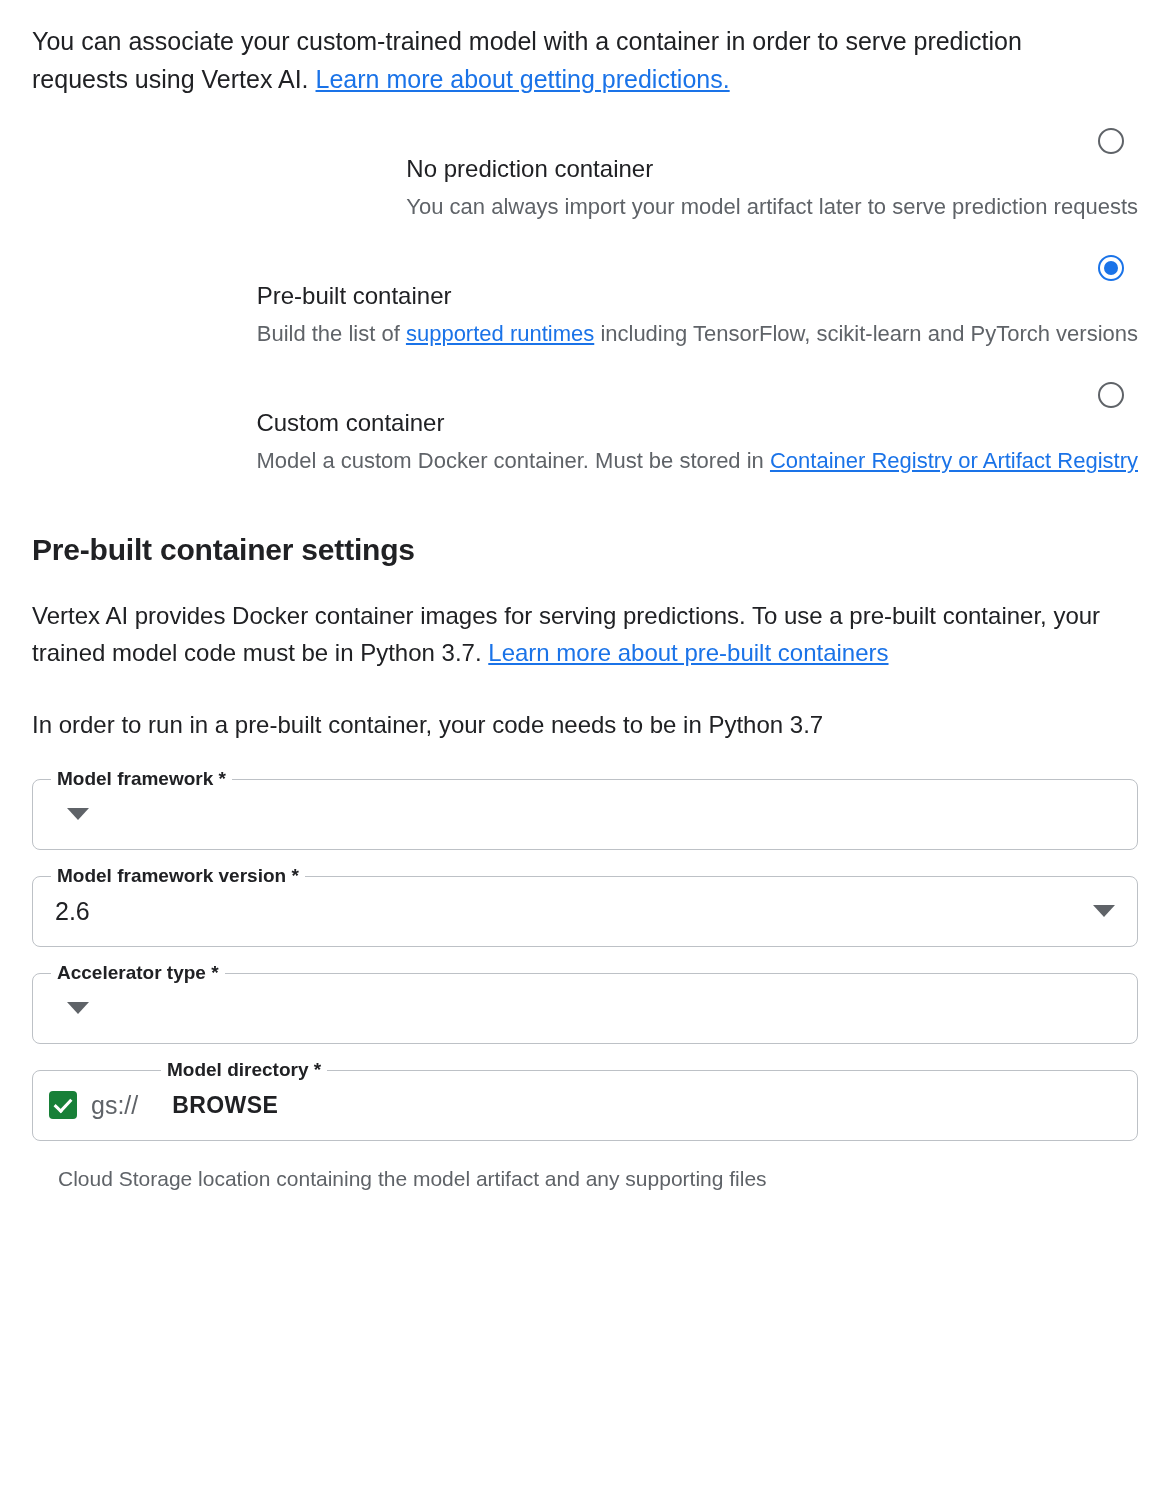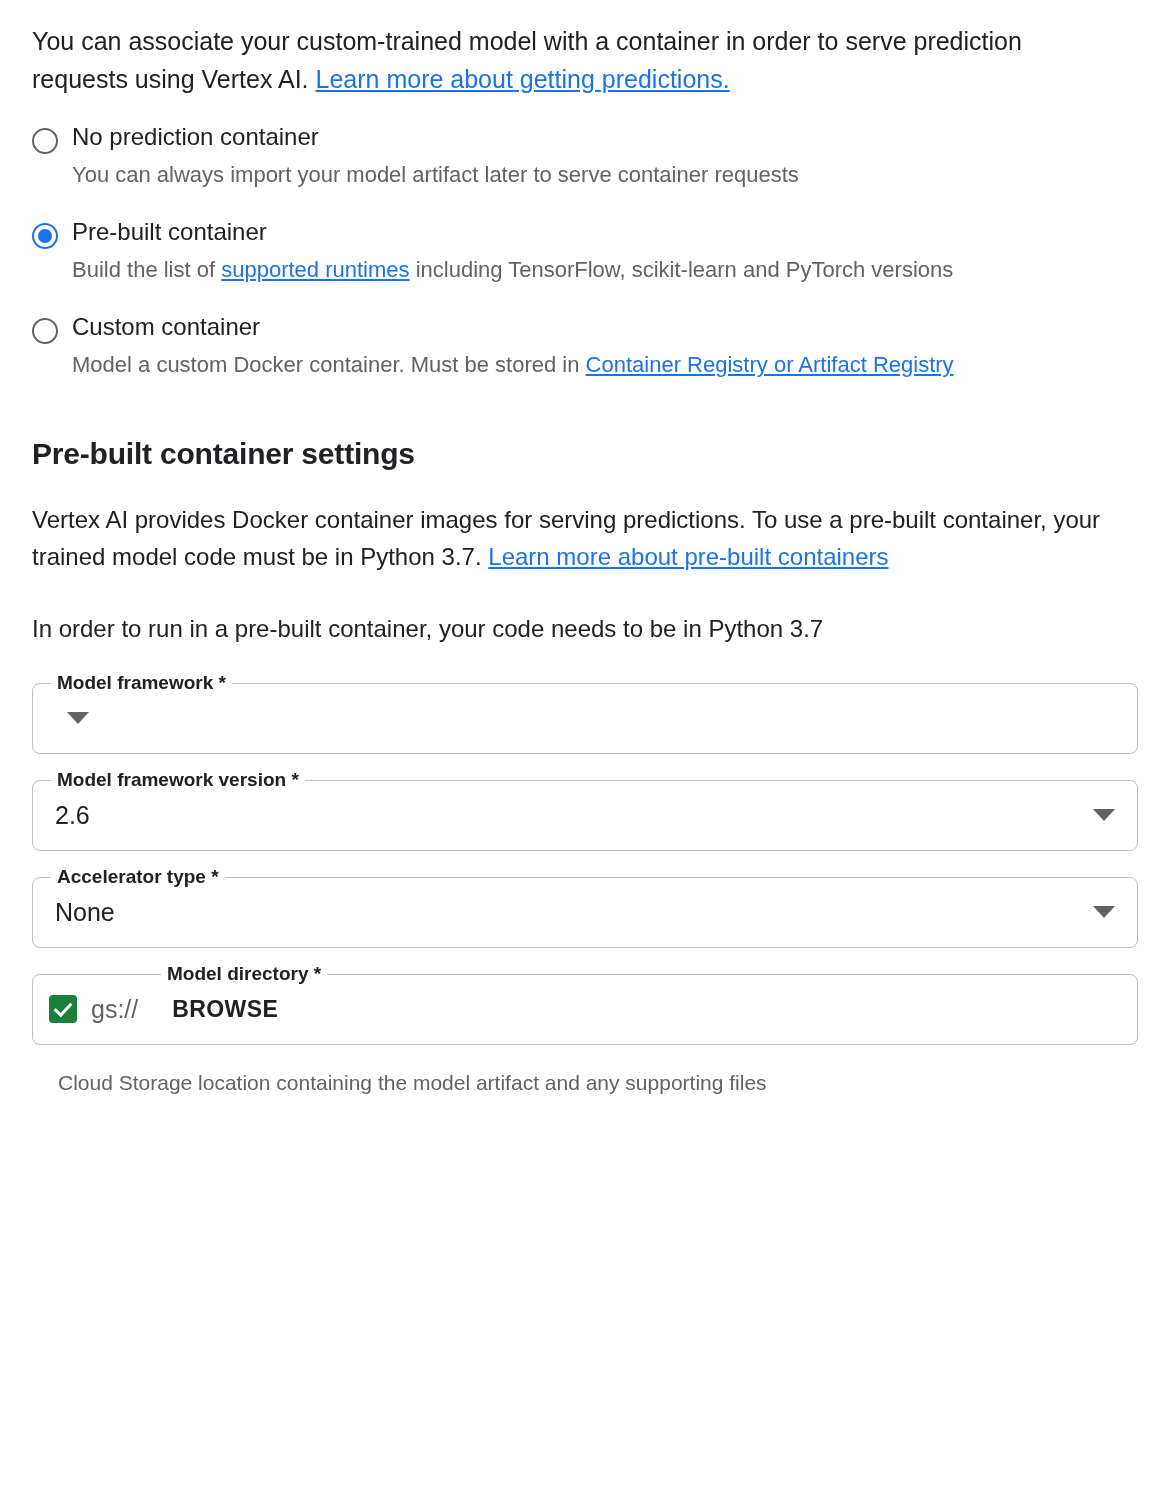--- a/index.html
+++ b/index.html
@@ -25,22 +25,23 @@
     font-size: 25px;
     line-height: 1.52;
     color: #202124;
     max-width: 1050px;
     margin: 0 0 24px 0;
   }
   
   .radio-group { margin: 0 0 10px 0; }
   .radio-row {
     display: flex;
-    align-items: flex-start;
+    align-items: flex-end;
     margin-bottom: 26px;
+    flex-direction: column;
   }
   .radio-ctl {
     width: 40px;
     min-width: 40px;
     padding-top: 6px;
     display: flex;
     justify-content: flex-start;
   }
   .radio-outer {
     width: 26px;
@@ -181,21 +182,21 @@
 </div>
 
 <div class="radio-group">
 
   <div class="radio-row">
     <div class="radio-ctl">
       <span class="radio-outer"></span>
     </div>
     <div class="radio-text">
       <div class="radio-label">No prediction container</div>
-      <div class="radio-desc">You can always import your model artifact later to serve container requests</div>
+      <div class="radio-desc">You can always import your model artifact later to serve prediction requests</div>
     </div>
   </div>
 
   <div class="radio-row">
     <div class="radio-ctl">
       <span class="radio-outer checked"></span>
     </div>
     <div class="radio-text">
       <div class="radio-label">Pre-built container</div>
       <div class="radio-desc">
@@ -236,21 +237,20 @@
 </div>
 
 <div class="field">
   <span class="field-legend">Model framework version *</span>
   <span class="field-value">2.6</span>
   <span class="caret"></span>
 </div>
 
 <div class="field">
   <span class="field-legend">Accelerator type *</span>
-  <span class="field-value">None</span>
   <span class="caret"></span>
 </div>
 
 <div class="field dir">
   <span class="field-legend" style="left:128px">Model directory *</span>
   <span class="gs-check"></span>
   <span class="gs-prefix">gs://</span>
   <span class="browse-btn">BROWSE</span>
 </div>
 

